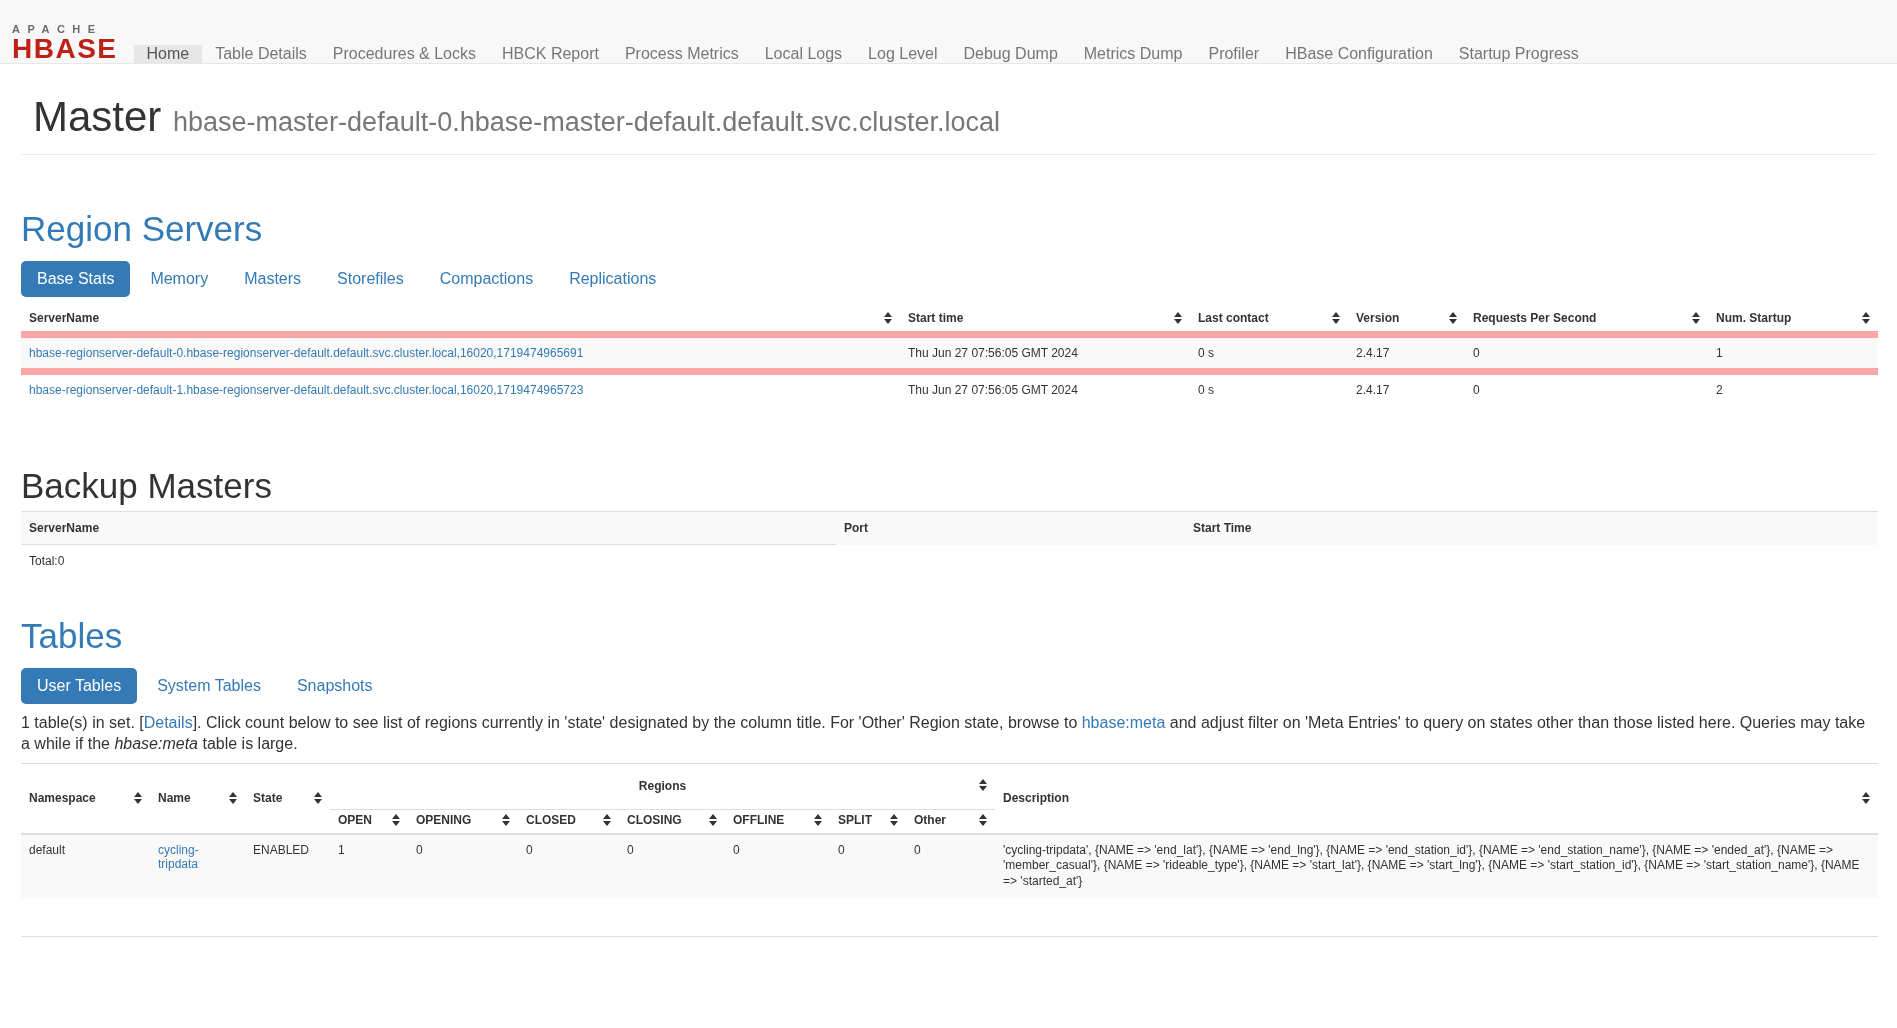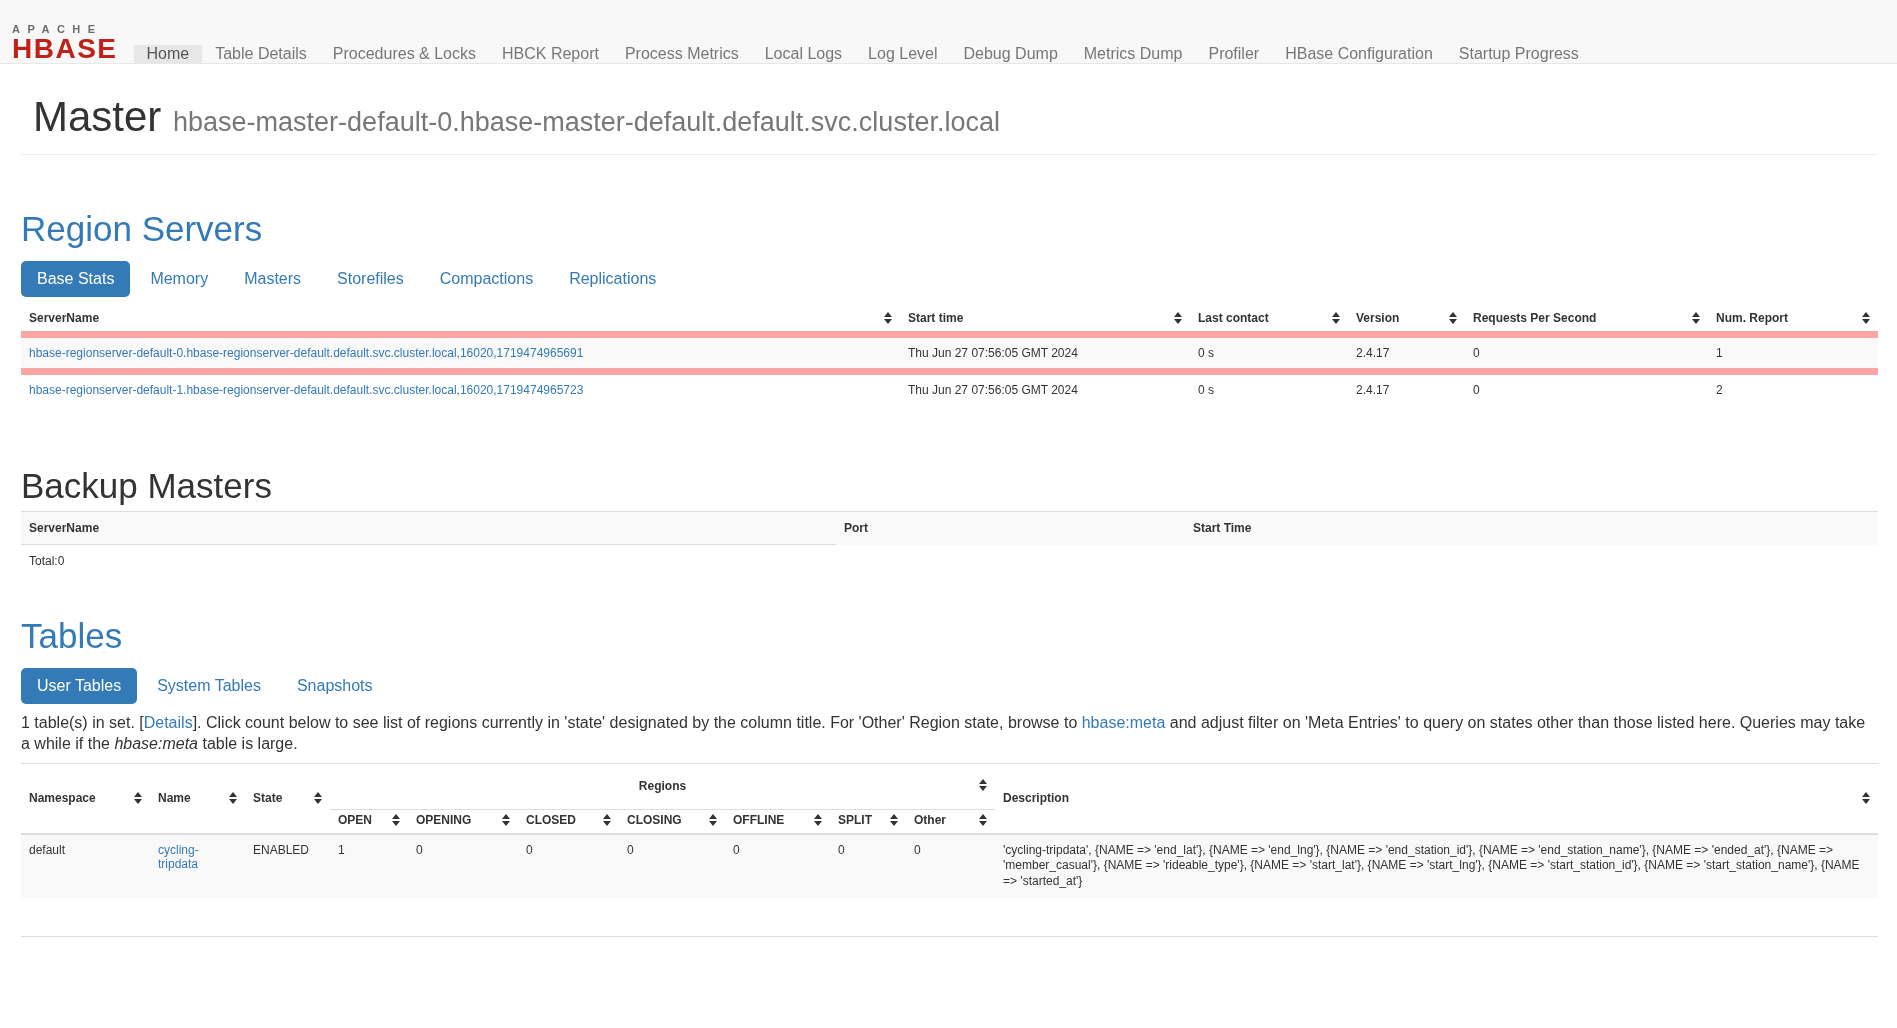--- a/index.html
+++ b/index.html
@@ -189,21 +189,21 @@
             <div class="th-flex">
               <span>Requests Per Second</span>
               <span class="sorter">
                 <i class="up"></i>
                 <i class="dn"></i>
               </span>
             </div>
           </th>
         <th>
             <div class="th-flex">
-              <span>Num. Report</span>
+              <span>Num. Startup</span>
               <span class="sorter">
                 <i class="up"></i>
                 <i class="dn"></i>
               </span>
             </div>
           </th>
       </tr>
     </thead>
     <tbody>
       <tr>

